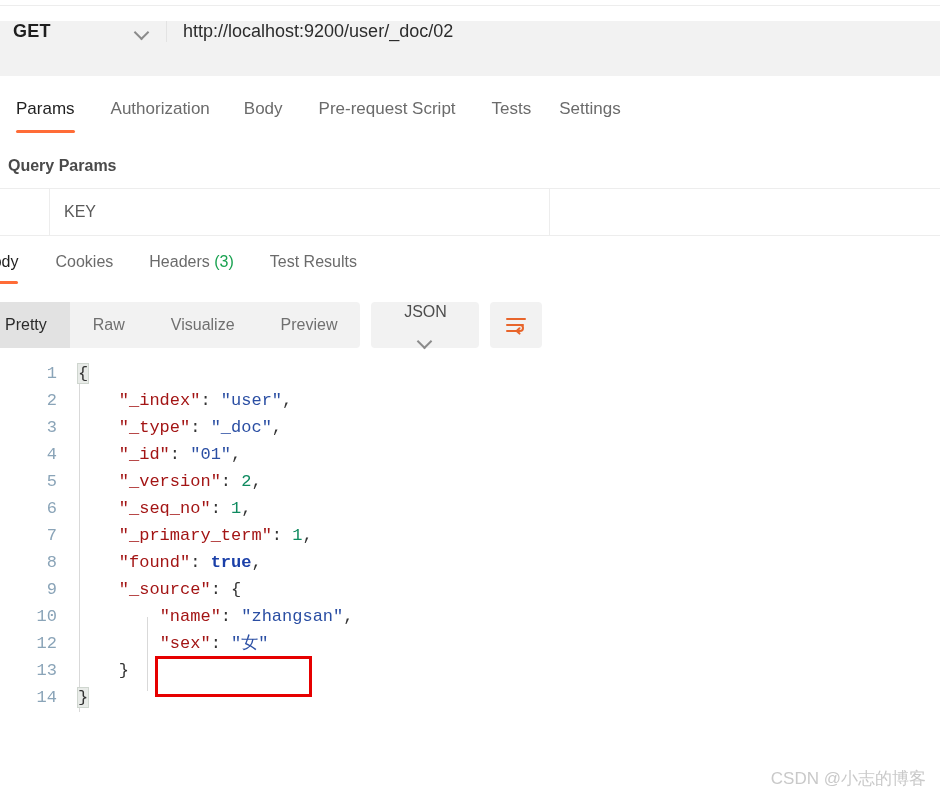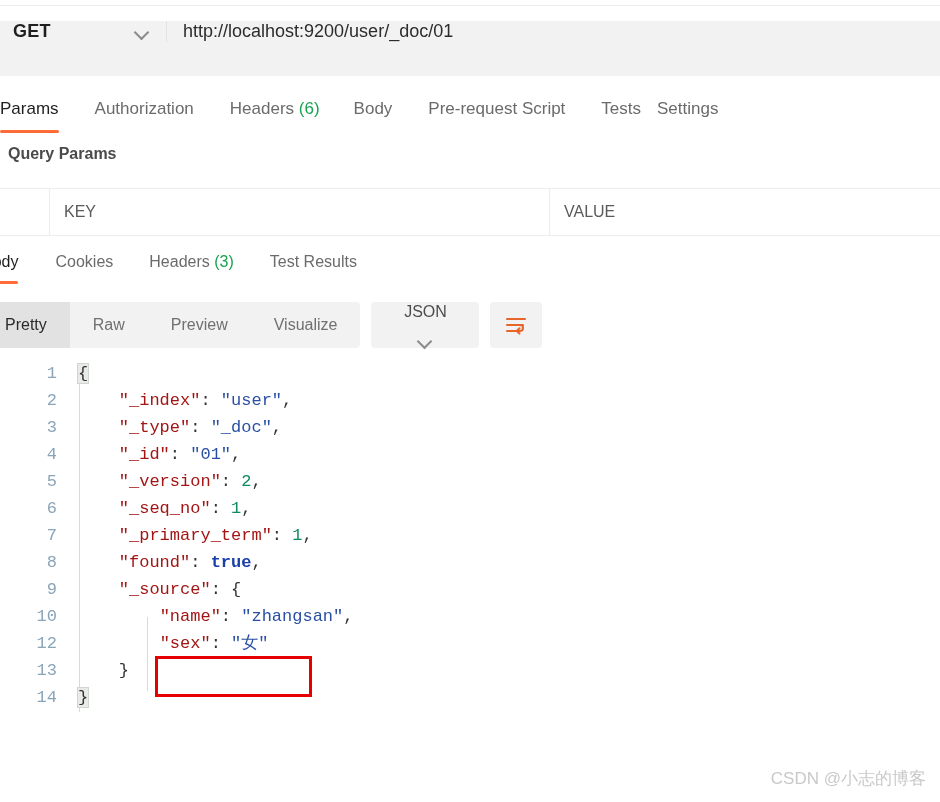--- a/index.html
+++ b/index.html
@@ -98,21 +98,21 @@
     left: 0; right: 0; bottom: 0;
     height: 3px;
     background: #ff6c37;
     border-radius: 2px;
   }
   .tab-count { color: #1aa251; }
 
   
   .query-params-label {
     position: absolute;
-    left: 8px; top: 145px;
+    left: 8px; top: 157px;
     font-size: 16px;
     font-weight: 700;
     color: #4a4a4a;
   }
   .params-table {
     position: absolute;
     left: 0; top: 188px;
     width: 940px; height: 48px;
     border-top: 1px solid #ededed;
     border-bottom: 1px solid #ededed;
@@ -292,54 +292,52 @@
 </head>
 <body>
 
 <div class="top-hairline"></div>
 
 <div class="url-bar">
   <div class="method-box">
     <span class="method-label">GET</span>
     <span class="chev"></span>
   </div>
-  <div class="url-input" placeholder="Enter request URL">http://localhost:9200/user/_doc/01</div>
+  <div class="url-input" placeholder="Enter request URL">http://localhost:9200/user/_doc/02</div>
 </div>
 
 <div class="req-tabs">
-  <div class="req-tab active" style="margin-left:0px;"><span>Params</span></div>
+  <div class="req-tab active" style="margin-left:16px;"><span>Params</span></div>
   <div class="req-tab" style="margin-left:36px;"><span>Authorization</span></div>
-  <div class="req-tab" style="margin-left:36px;"><span>Headers</span> <span class="tab-count">(6)</span></div>
   <div class="req-tab" style="margin-left:34px;"><span>Body</span></div>
   <div class="req-tab" style="margin-left:36px;"><span>Pre-request Script</span></div>
   <div class="req-tab" style="margin-left:36px;"><span>Tests</span></div>
-  <div class="req-tab" style="margin-left:16px;"><span>Settings</span></div>
+  <div class="req-tab" style="margin-left:28px;"><span>Settings</span></div>
 </div>
 
 <div class="query-params-label">Query Params</div>
 
 <div class="params-table">
   <div class="pt-checkcol"></div>
   <div class="pt-key">KEY</div>
-  <div class="pt-value">VALUE</div>
 </div>
 
 <div class="resp-tabs">
   <div class="resp-tab active" style="margin-left:0px;"><span>Body</span></div>
   <div class="resp-tab" style="margin-left:37px;"><span>Cookies</span></div>
   <div class="resp-tab" style="margin-left:36px;"><span>Headers</span> <span class="tab-count">(3)</span></div>
   <div class="resp-tab" style="margin-left:36px;"><span>Test Results</span></div>
 </div>
 
 <div class="viewer-bar">
   <div class="seg-group">
     <div class="seg active">Pretty</div>
     <div class="seg">Raw</div>
+    <div class="seg">Visualize</div>
     <div class="seg">Preview</div>
-    <div class="seg">Visualize</div>
   </div>
   <div class="fmt-select">
     <span>JSON</span>
     <span class="chev"></span>
   </div>
   <div class="wrap-btn">
     <svg width="24" height="20" viewBox="0 0 24 20">
       <line x1="3" y1="4" x2="21" y2="4" stroke="#e8652b" stroke-width="2" stroke-linecap="round"></line>
       <line x1="3" y1="10" x2="19" y2="10" stroke="#e8652b" stroke-width="2" stroke-linecap="round"></line>
       <path d="M3 16 H16 a3 3 0 0 0 0 -6 H13" fill="none" stroke="#e8652b" stroke-width="2" stroke-linecap="round" stroke-linejoin="round"></path>

